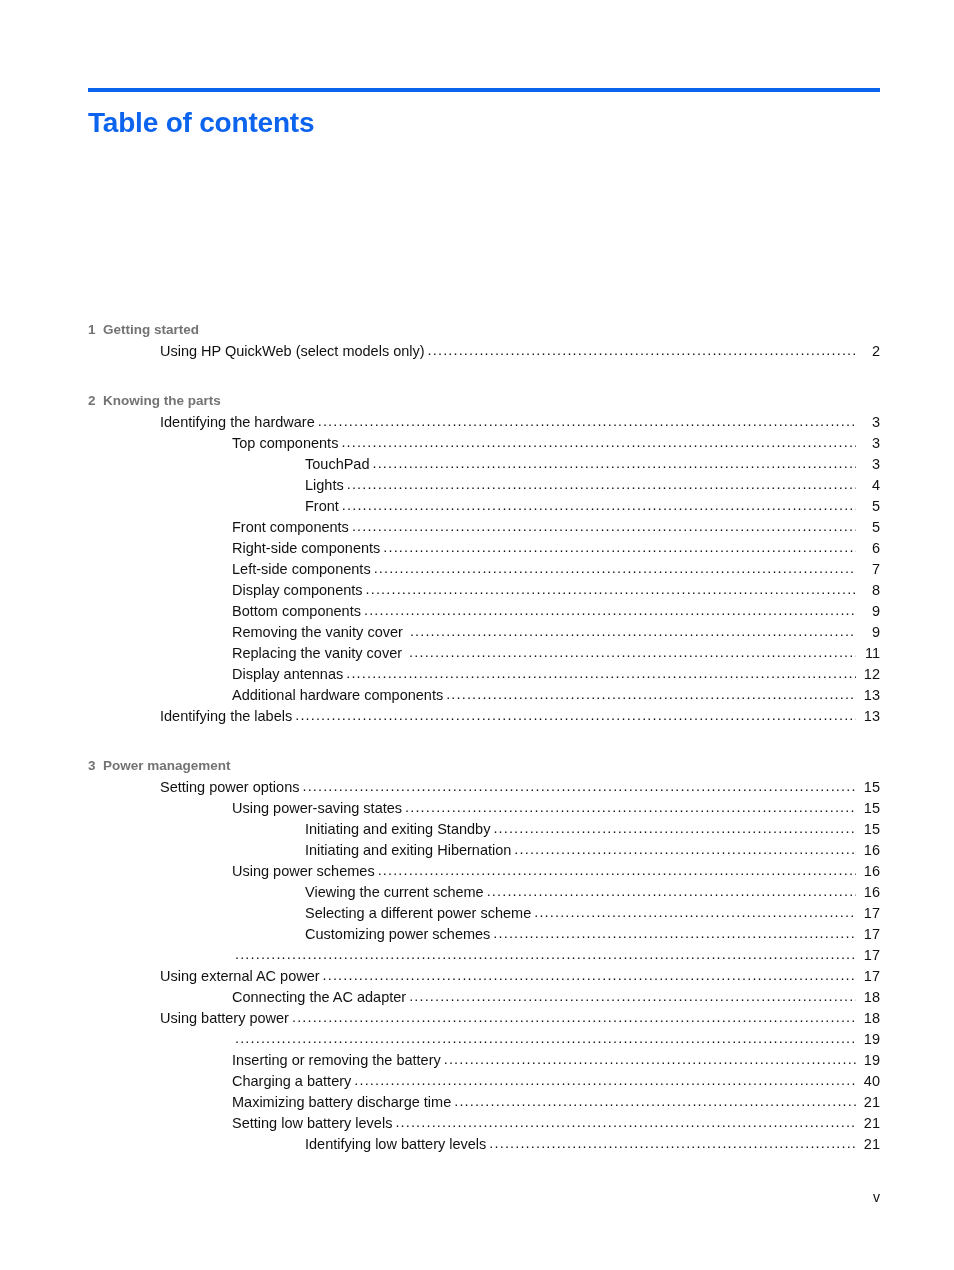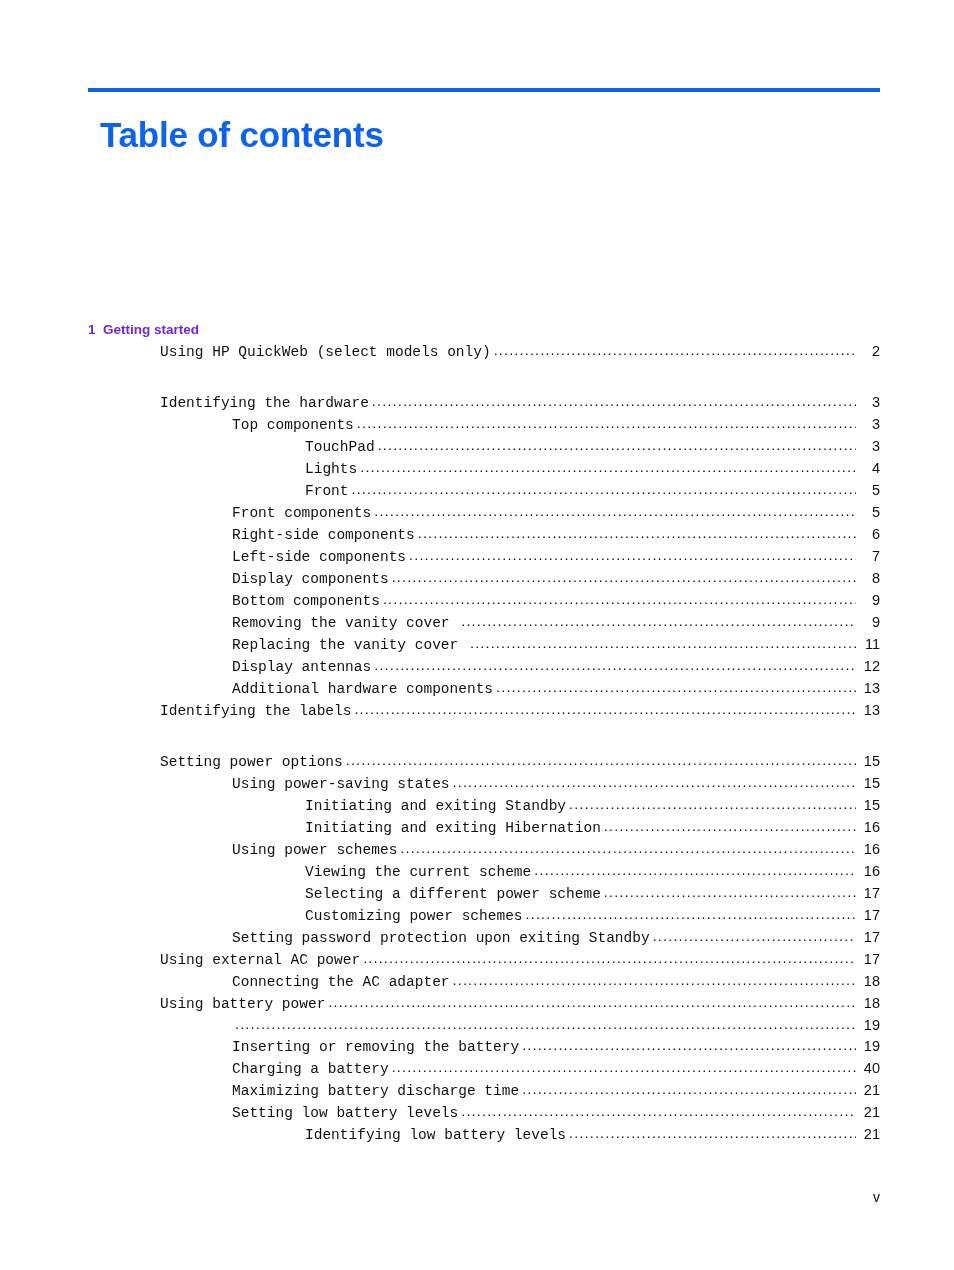--- a/index.html
+++ b/index.html
@@ -29,23 +29,23 @@
     left: 88px;
     top: 88px;
     width: 792px;
   }
   .title-rule {
     width: 100%;
     height: 4px;
     background: #0B63EE;
   }
   .page-title {
-    margin: 12px;
+    margin: 0;
     padding-top: 9px;
-    font-size: 35px;
+    font-size: 28px;
     line-height: 44px;
     font-weight: bold;
     color: #0B63EE;
     letter-spacing: -0.2px;
   }
 
   
   .toc {
     position: absolute;
     left: 88px;
@@ -57,38 +57,37 @@
     margin-bottom: 0;
   }
   .chapter + .chapter {
     margin-top: 29px;
   }
 
   .chapter-heading {
     font-size: 13.5px;
     line-height: 20px;
     font-weight: bold;
-    color: #6d28d9;
+    color: #737373;
     white-space: pre;
     margin-bottom: 1px;
   }
 
   
   .entry {
     display: flex;
     align-items: baseline;
     font-size: 14.5px;
     line-height: 21px;
     color: #111111;
     white-space: pre;
   }
   .entry-label {
     flex: 0 0 auto;
     white-space: pre;
-    font-family: Liberation Mono, monospace;
   }
   .entry-leaders {
     flex: 1 1 auto;
     overflow: hidden;
     white-space: nowrap;
     margin: 0 2px 0 3px;
     color: #111111;
     font-size: 14.5px;
     letter-spacing: 1.15px;
     transform: translateY(-1px);
@@ -126,46 +125,48 @@
     <div class="title-rule"></div>
     <h1 class="page-title">Table of contents</h1>
   </div>
 
   <div class="toc" id="toc-root">
       <div class="chapter">
         <div class="chapter-heading">1  Getting started</div>
         <div class="entry lvl1"><span class="entry-label">Using HP QuickWeb (select models only)</span><span class="entry-leaders">................................................................................................................................................................</span><span class="entry-page">2</span></div>
       </div>
       <div class="chapter">
+        <div class="chapter-heading">2  Knowing the parts</div>
         <div class="entry lvl1"><span class="entry-label">Identifying the hardware</span><span class="entry-leaders">................................................................................................................................................................</span><span class="entry-page">3</span></div>
         <div class="entry lvl2"><span class="entry-label">Top components</span><span class="entry-leaders">................................................................................................................................................................</span><span class="entry-page">3</span></div>
         <div class="entry lvl3"><span class="entry-label">TouchPad</span><span class="entry-leaders">................................................................................................................................................................</span><span class="entry-page">3</span></div>
         <div class="entry lvl3"><span class="entry-label">Lights</span><span class="entry-leaders">................................................................................................................................................................</span><span class="entry-page">4</span></div>
         <div class="entry lvl3"><span class="entry-label">Front</span><span class="entry-leaders">................................................................................................................................................................</span><span class="entry-page">5</span></div>
         <div class="entry lvl2"><span class="entry-label">Front components</span><span class="entry-leaders">................................................................................................................................................................</span><span class="entry-page">5</span></div>
         <div class="entry lvl2"><span class="entry-label">Right-side components</span><span class="entry-leaders">................................................................................................................................................................</span><span class="entry-page">6</span></div>
         <div class="entry lvl2"><span class="entry-label">Left-side components</span><span class="entry-leaders">................................................................................................................................................................</span><span class="entry-page">7</span></div>
         <div class="entry lvl2"><span class="entry-label">Display components</span><span class="entry-leaders">................................................................................................................................................................</span><span class="entry-page">8</span></div>
         <div class="entry lvl2"><span class="entry-label">Bottom components</span><span class="entry-leaders">................................................................................................................................................................</span><span class="entry-page">9</span></div>
         <div class="entry lvl2"><span class="entry-label">Removing the vanity cover </span><span class="entry-leaders">................................................................................................................................................................</span><span class="entry-page">9</span></div>
         <div class="entry lvl2"><span class="entry-label">Replacing the vanity cover </span><span class="entry-leaders">................................................................................................................................................................</span><span class="entry-page">11</span></div>
         <div class="entry lvl2"><span class="entry-label">Display antennas</span><span class="entry-leaders">................................................................................................................................................................</span><span class="entry-page">12</span></div>
         <div class="entry lvl2"><span class="entry-label">Additional hardware components</span><span class="entry-leaders">................................................................................................................................................................</span><span class="entry-page">13</span></div>
         <div class="entry lvl1"><span class="entry-label">Identifying the labels</span><span class="entry-leaders">................................................................................................................................................................</span><span class="entry-page">13</span></div>
       </div>
       <div class="chapter">
+        <div class="chapter-heading">3  Power management</div>
         <div class="entry lvl1"><span class="entry-label">Setting power options</span><span class="entry-leaders">................................................................................................................................................................</span><span class="entry-page">15</span></div>
         <div class="entry lvl2"><span class="entry-label">Using power-saving states</span><span class="entry-leaders">................................................................................................................................................................</span><span class="entry-page">15</span></div>
         <div class="entry lvl3"><span class="entry-label">Initiating and exiting Standby</span><span class="entry-leaders">................................................................................................................................................................</span><span class="entry-page">15</span></div>
         <div class="entry lvl3"><span class="entry-label">Initiating and exiting Hibernation</span><span class="entry-leaders">................................................................................................................................................................</span><span class="entry-page">16</span></div>
         <div class="entry lvl2"><span class="entry-label">Using power schemes</span><span class="entry-leaders">................................................................................................................................................................</span><span class="entry-page">16</span></div>
         <div class="entry lvl3"><span class="entry-label">Viewing the current scheme</span><span class="entry-leaders">................................................................................................................................................................</span><span class="entry-page">16</span></div>
         <div class="entry lvl3"><span class="entry-label">Selecting a different power scheme</span><span class="entry-leaders">................................................................................................................................................................</span><span class="entry-page">17</span></div>
         <div class="entry lvl3"><span class="entry-label">Customizing power schemes</span><span class="entry-leaders">................................................................................................................................................................</span><span class="entry-page">17</span></div>
-        <div class="entry lvl2"><span class="entry-label">Setting password protection upon exiting Standby</span><span class="entry-leaders">................................................................................................................................................................</span><span class="entry-page">17</span></div>
+        <div class="entry lvl2"><span class="entry-leaders">................................................................................................................................................................</span><span class="entry-page">17</span></div>
         <div class="entry lvl1"><span class="entry-label">Using external AC power</span><span class="entry-leaders">................................................................................................................................................................</span><span class="entry-page">17</span></div>
         <div class="entry lvl2"><span class="entry-label">Connecting the AC adapter</span><span class="entry-leaders">................................................................................................................................................................</span><span class="entry-page">18</span></div>
         <div class="entry lvl1"><span class="entry-label">Using battery power</span><span class="entry-leaders">................................................................................................................................................................</span><span class="entry-page">18</span></div>
         <div class="entry lvl2"><span class="entry-leaders">................................................................................................................................................................</span><span class="entry-page">19</span></div>
         <div class="entry lvl2"><span class="entry-label">Inserting or removing the battery</span><span class="entry-leaders">................................................................................................................................................................</span><span class="entry-page">19</span></div>
         <div class="entry lvl2"><span class="entry-label">Charging a battery</span><span class="entry-leaders">................................................................................................................................................................</span><span class="entry-page">40</span></div>
         <div class="entry lvl2"><span class="entry-label">Maximizing battery discharge time</span><span class="entry-leaders">................................................................................................................................................................</span><span class="entry-page">21</span></div>
         <div class="entry lvl2"><span class="entry-label">Setting low battery levels</span><span class="entry-leaders">................................................................................................................................................................</span><span class="entry-page">21</span></div>
         <div class="entry lvl3"><span class="entry-label">Identifying low battery levels</span><span class="entry-leaders">................................................................................................................................................................</span><span class="entry-page">21</span></div>
       </div>

